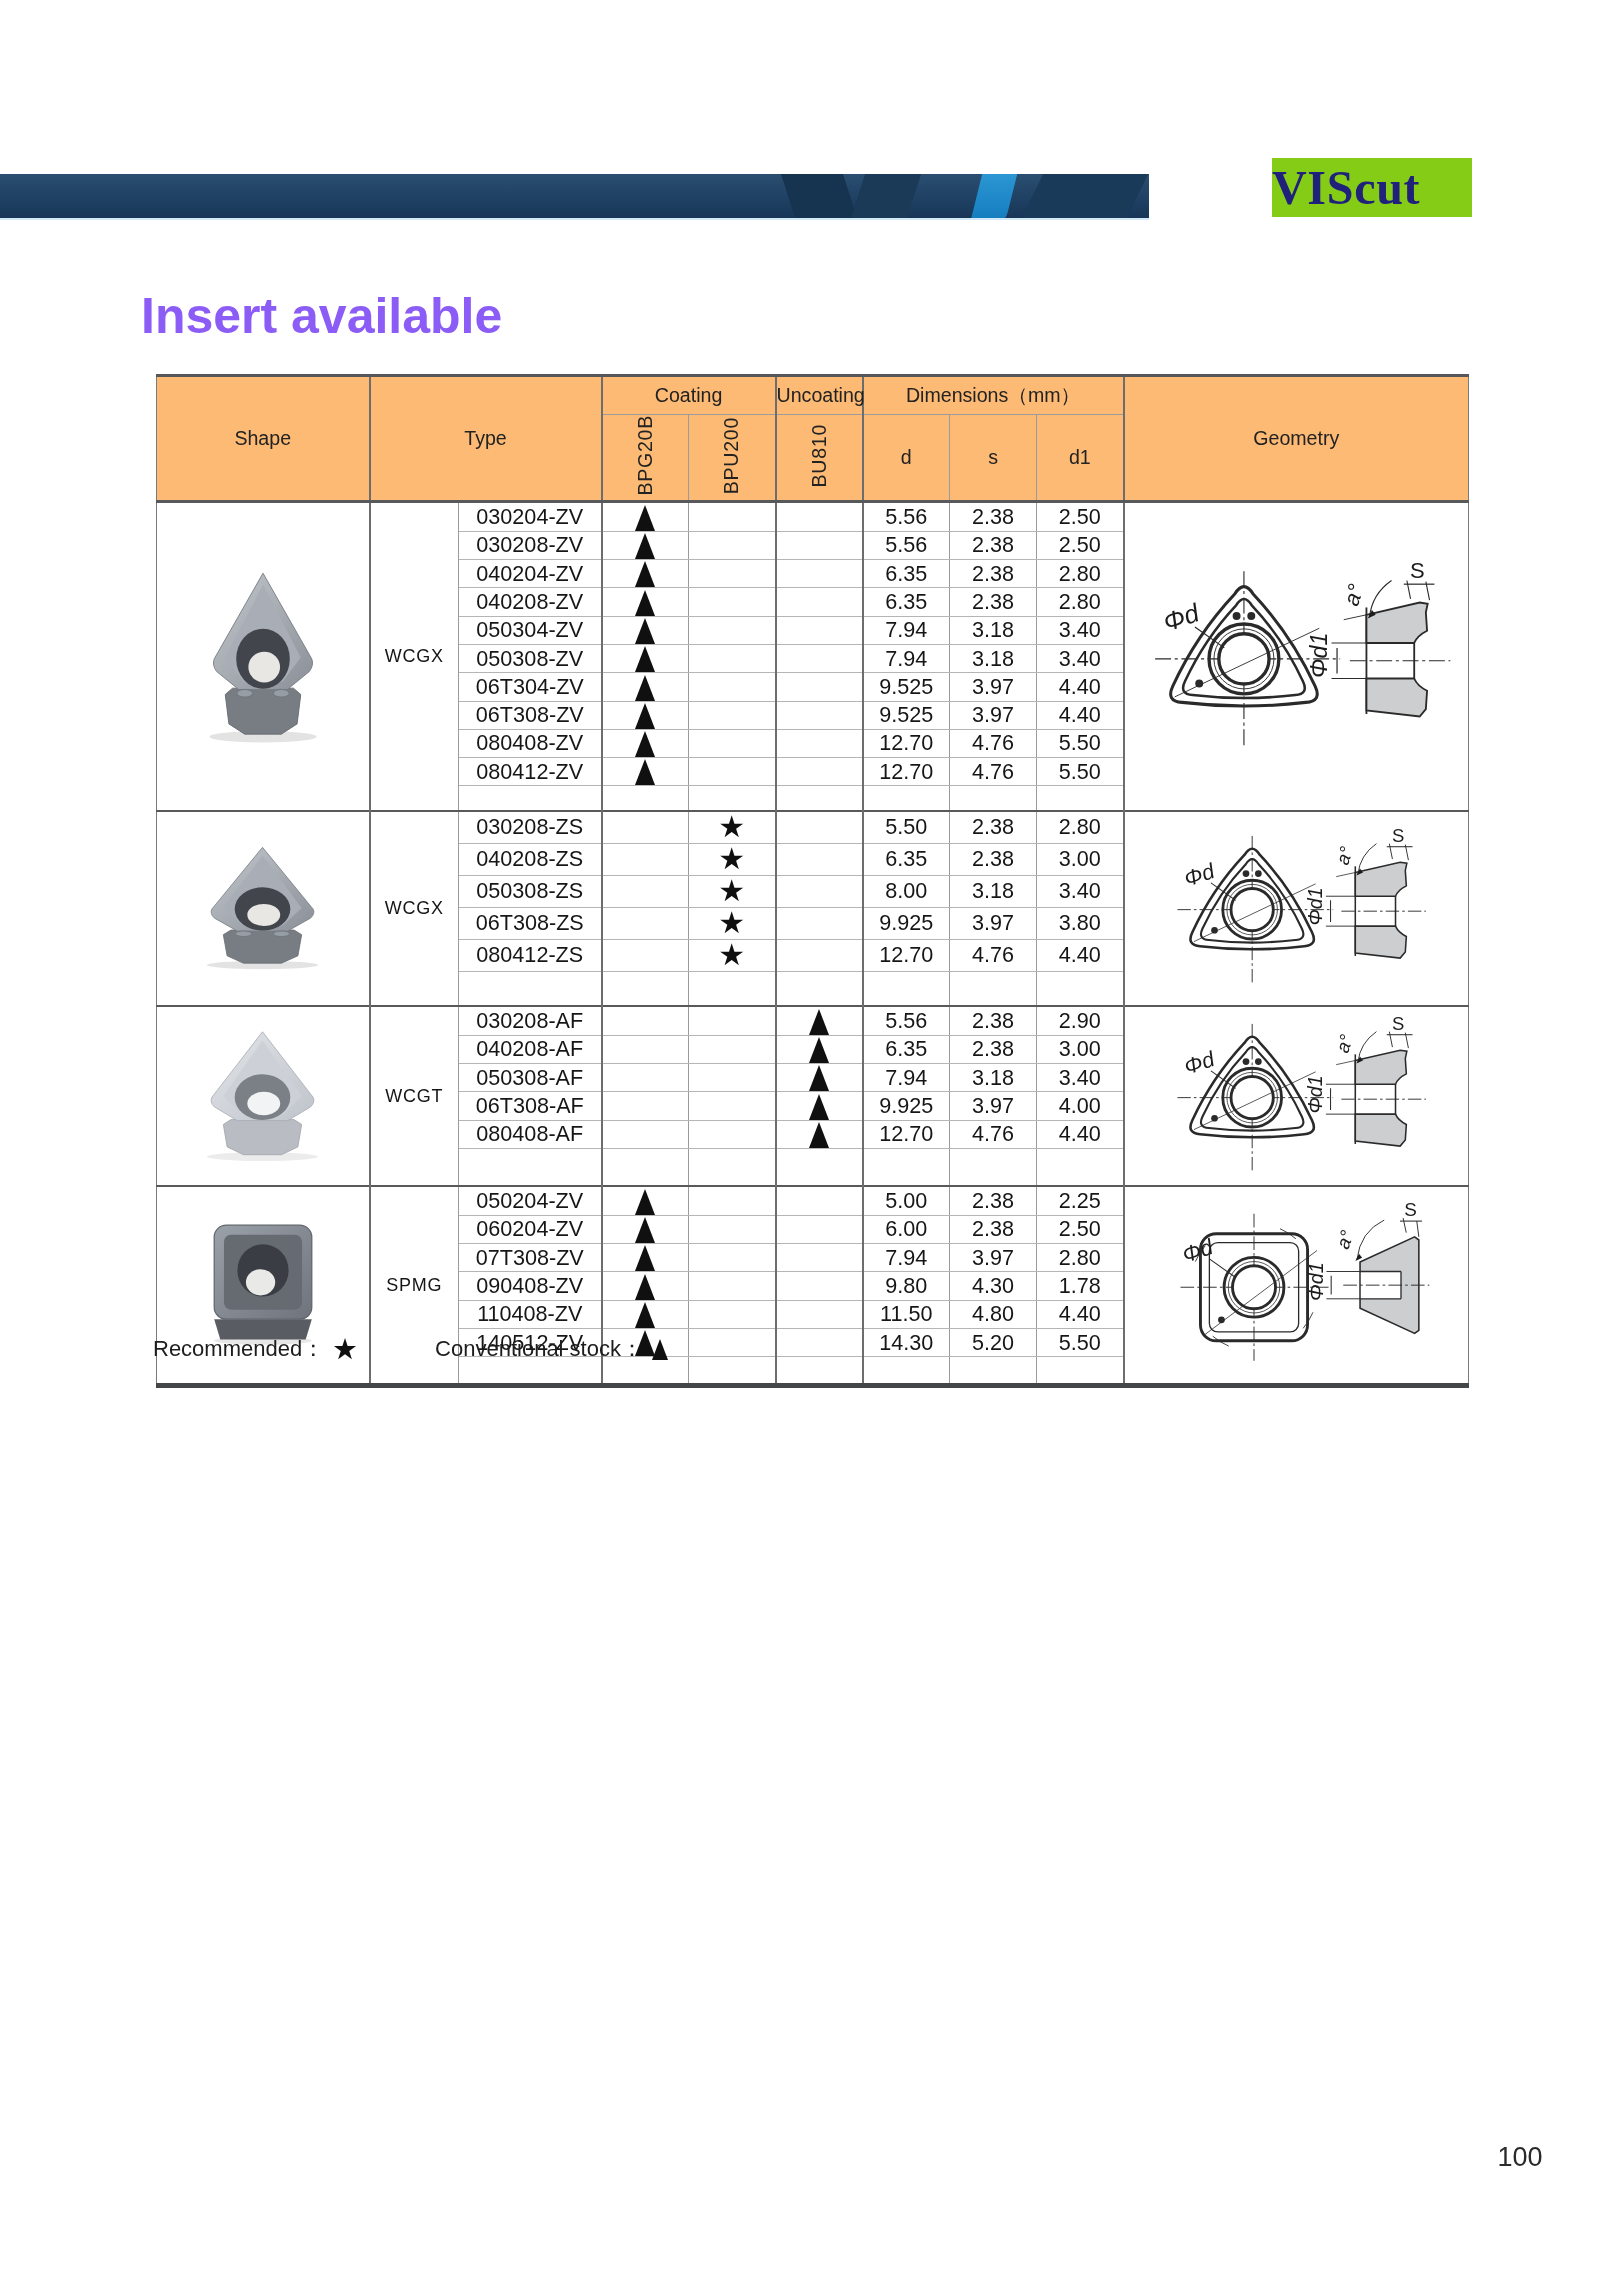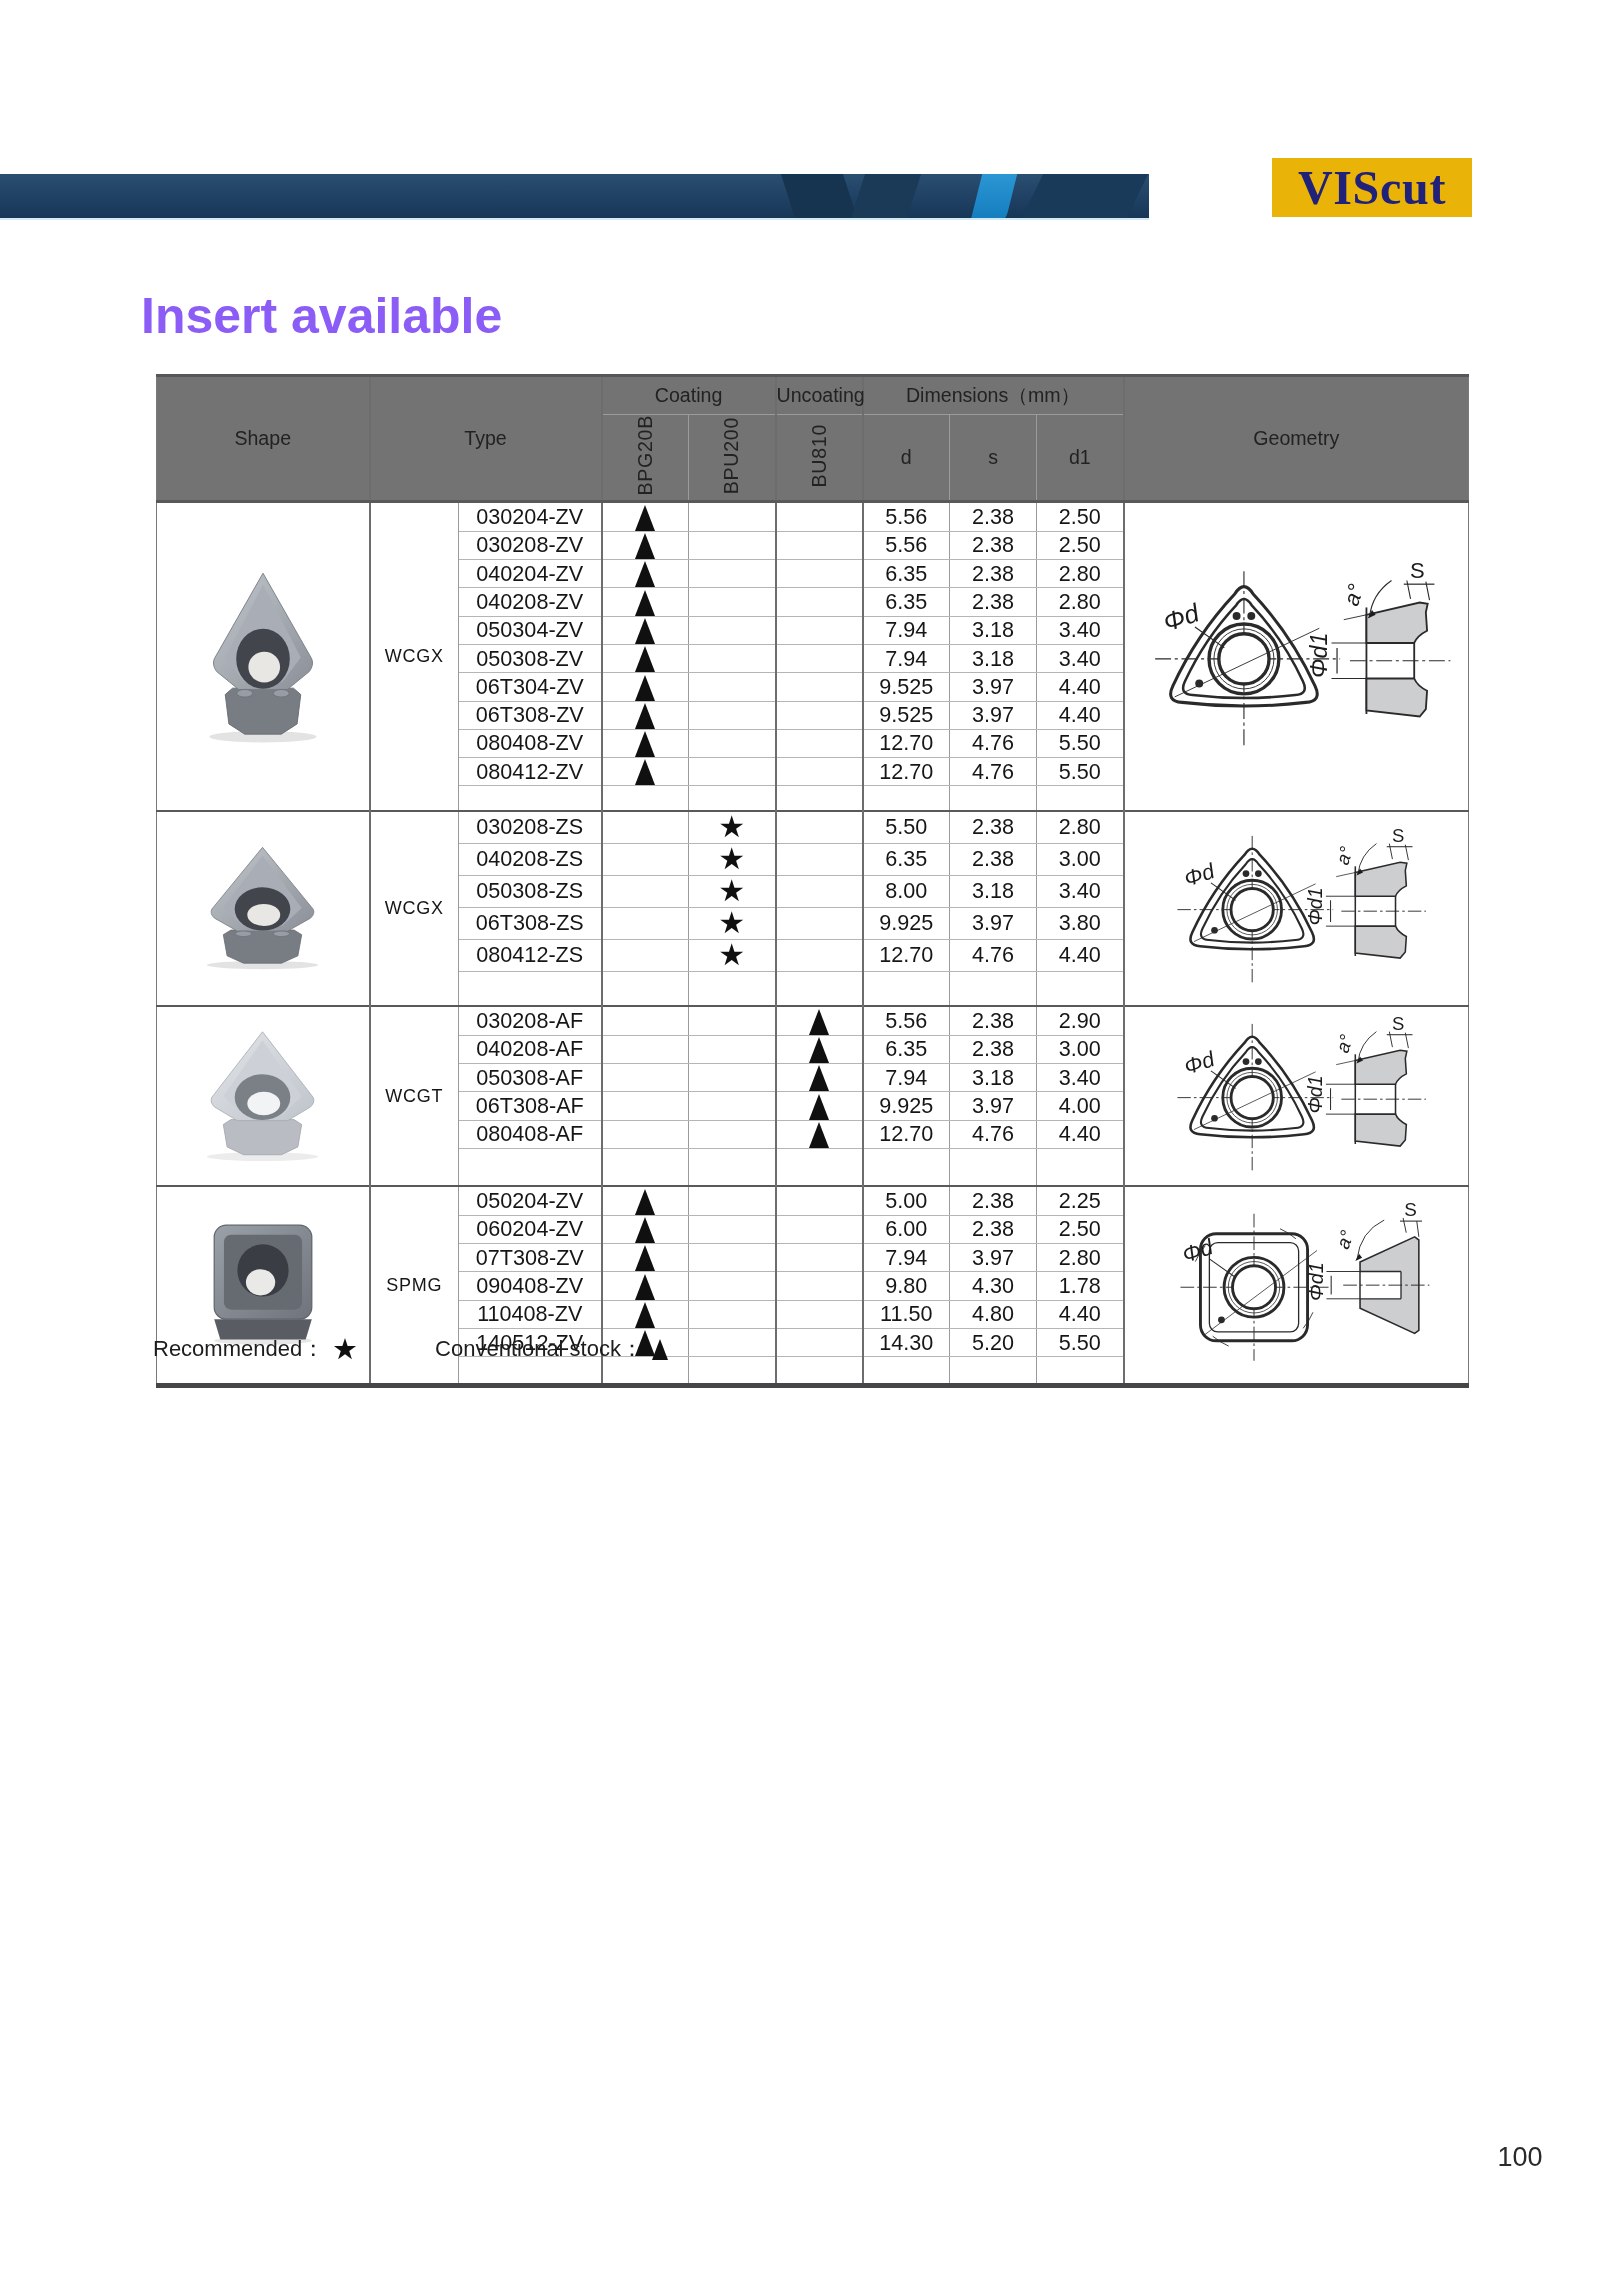--- a/index.html
+++ b/index.html
@@ -11,34 +11,34 @@
   .banner{position:absolute;left:0;top:174px;width:1149px;height:44px;
     background:linear-gradient(180deg,#2b4f70 0%,#1f4164 55%,#183757 100%);
     overflow:hidden;border-bottom:2px solid #d3e9f5;}
   .banner .deco{position:absolute;top:-6.5px;height:62px;}
   .deco-dark1{left:789px;width:62px;background:#16334f;transform:skewX(18deg);}
   .deco-dark2{left:857px;width:56px;background:#1b3a58;transform:skewX(-18deg);}
   .deco-blue{left:976px;width:35px;background:linear-gradient(180deg,#2f9ad8,#0f77b8);
     transform:skewX(-14deg);border-radius:0 0 18.3px 3.9px;}
   .deco-dark3{left:1031px;width:105px;background:#1a3a5a;transform:skewX(-26deg);}
   
-  .logo{position:absolute;left:1272px;top:158px;width:200px;height:59px;background:#eab308;
-    display:flex;align-items:center;justify-content:center;}
+  .logo{position:absolute;left:1272px;top:158px;width:200px;height:59px;background:#84cc16;
+    display:flex;align-items:center;justify-content:flex-start;}
   .logo span{font-family:"Liberation Serif", serif;font-weight:bold;font-size:48px;
     color:#20217B;line-height:1;letter-spacing:0.7px;}
   
   .page-title{position:absolute;left:141px;top:287px;font-size:50px;font-weight:bold;
     color:#8b5cf6;letter-spacing:0px;}
   
   table.tbl{position:absolute;left:156px;top:374px;width:1312px;border-collapse:collapse;
     table-layout:fixed;
     border-top:3.9px solid #56575a;border-bottom:5.2px solid #454648;
     border-left:1.3px solid #7a7a7a;border-right:1.3px solid #7a7a7a;}
   .tbl th,.tbl td{padding:0;margin:0;text-align:center;vertical-align:middle;}
-  .tbl thead th{background:#737373;font-weight:normal;font-size:19.6px;color:#222;}
+  .tbl thead th{background:#fdba74;font-weight:normal;font-size:19.6px;color:#222;}
   .tbl thead tr.h1 th{height:37px;}
   .tbl thead tr.h2 th{height:75px;}
   th.band-under{border-bottom:1.3px solid #9b9b9b;}
   th.deep, .tbl thead tr.h2 th{border-bottom:3.3px solid #58595b;}
   th.uncoat{font-size:17px;}
   th.rot{vertical-align:middle;}
   th.rot span{writing-mode:vertical-rl;transform:rotate(180deg);display:inline-block;
     font-size:19.6px;letter-spacing:0.7px;}
   .b-sec{border-right:2px solid #6d6d6d;}
   .b-min{border-right:1.3px solid #9b9b9b;}

